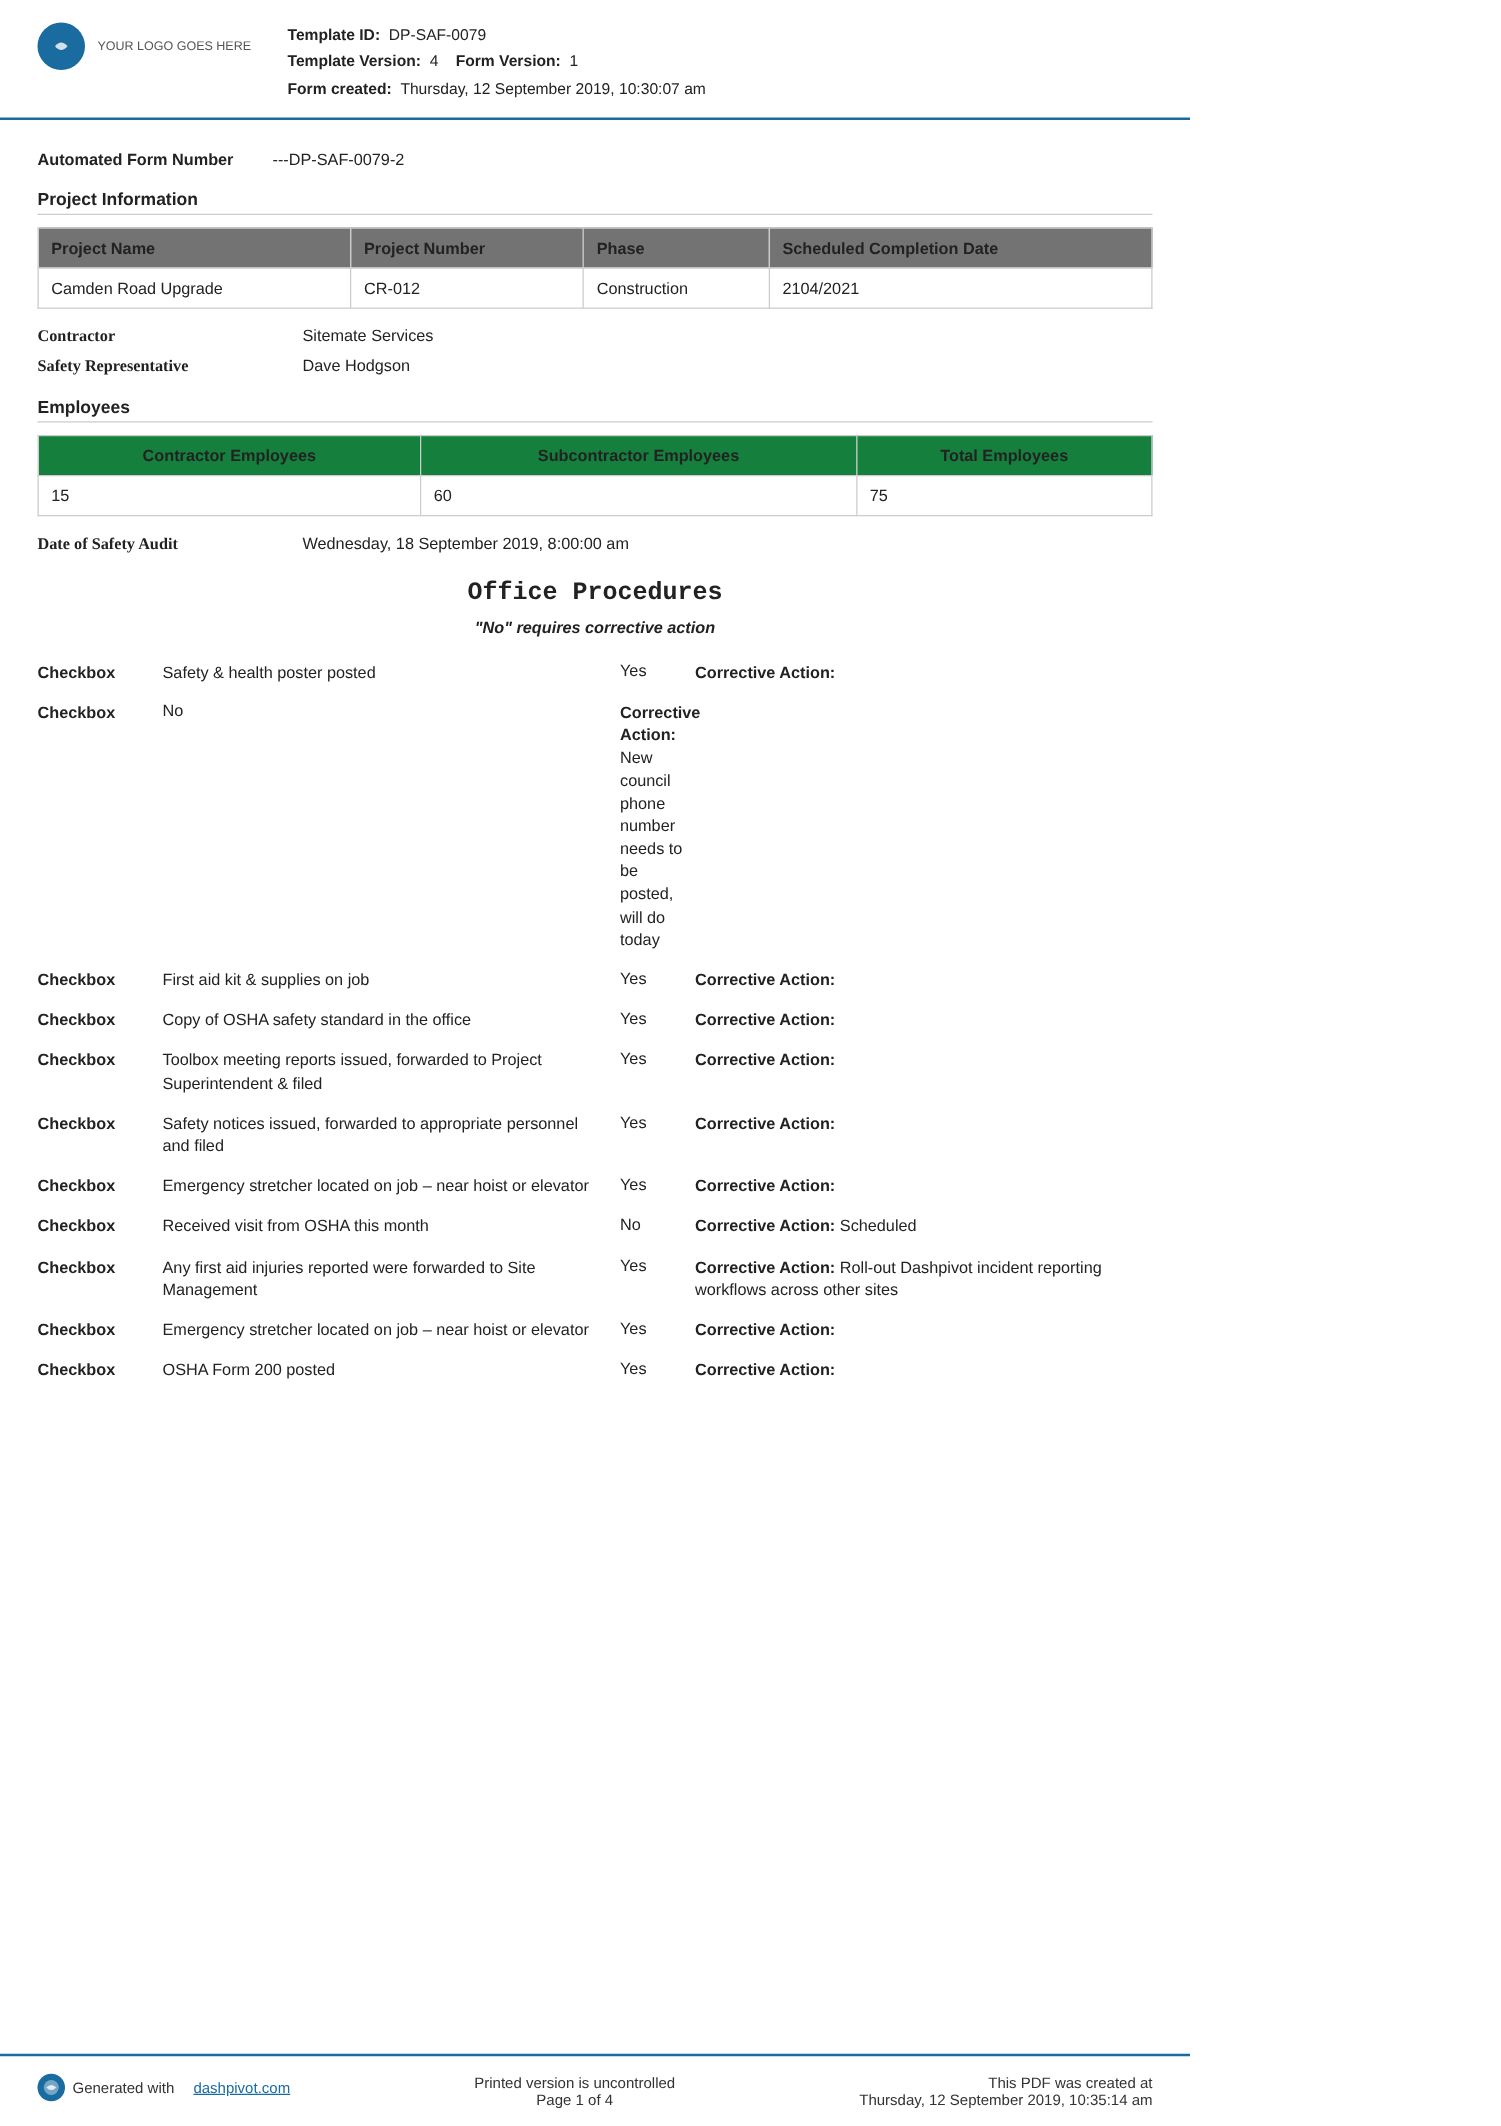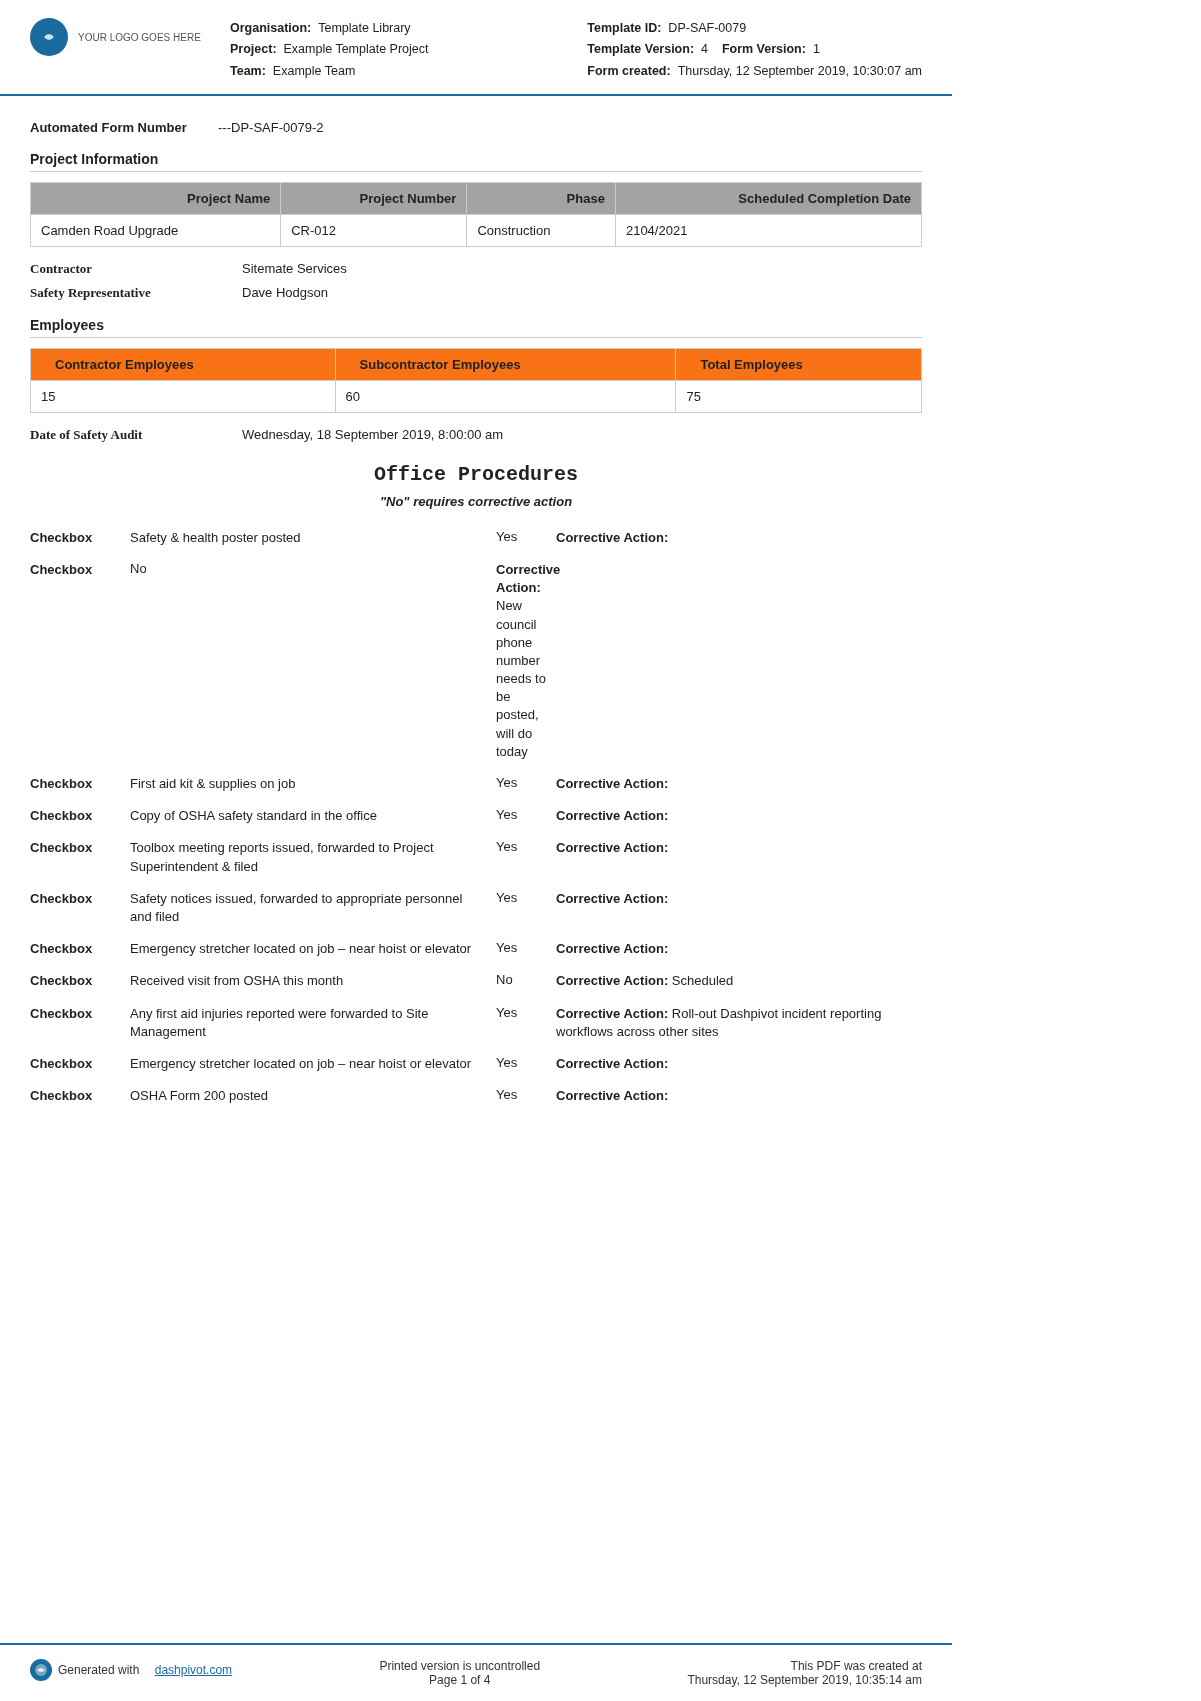--- a/index.html
+++ b/index.html
@@ -102,26 +102,26 @@
       padding-bottom: 4px;
     }
 
     
     .project-table {
       width: 100%;
       border-collapse: collapse;
       margin-bottom: 14px;
     }
     .project-table th {
-      background: #a3a3a3;
+      background: #737373;
       border: 1px solid #ccc;
       padding: 8px 10px;
       font-weight: bold;
       font-size: 13px;
-      text-align: right;
+      text-align: left;
       margin-left: 36px;
     }
     .project-table td {
       border: 1px solid #ccc;
       padding: 8px 10px;
       font-size: 13px;
     }
 
     
     .field-row {
@@ -140,26 +140,26 @@
       font-size: 13px;
     }
 
     
     .employees-table {
       width: 100%;
       border-collapse: collapse;
       margin-bottom: 14px;
     }
     .employees-table th {
-      background: #f97316;
+      background: #15803d;
       border: 1px solid #ccc;
-      padding: 8px 24px;
-      font-weight: bold;
-      font-size: 13px;
-      text-align: left;
+      padding: 8px 10px;
+      font-weight: bold;
+      font-size: 13px;
+      text-align: center;
     }
     .employees-table td {
       border: 1px solid #ccc;
       padding: 8px 10px;
       font-size: 13px;
     }
 
     
     .office-procedures-title {
       text-align: center;
@@ -252,34 +252,20 @@
     <div class="logo-area">
       <div class="logo-icon">
         <svg width="22" height="22" viewBox="0 0 22 22" fill="none">
           <circle cx="11" cy="11" r="10" fill="#1a6ba0"></circle>
           <path d="M6 11 Q11 5 16 11 Q11 17 6 11Z" fill="white" opacity="0.8"></path>
         </svg>
       </div>
       <div class="logo-text">YOUR LOGO GOES HERE</div>
     </div>
 
-    <div class="header-org">
-      <div>
-        <span class="label">Organisation:</span>
-        &nbsp;<span>Template Library</span>
-      </div>
-      <div>
-        <span class="label">Project:</span>
-        &nbsp;<span>Example Template Project</span>
-      </div>
-      <div>
-        <span class="label">Team:</span>
-        &nbsp;<span>Example Team</span>
-      </div>
-    </div>
 
     <div class="header-right">
       <div>
         <span class="label">Template ID:</span>
         &nbsp;<span>DP-SAF-0079</span>
       </div>
       <div>
         <span class="label">Template Version:</span>
         &nbsp;<span>4</span>
         &nbsp;&nbsp;

